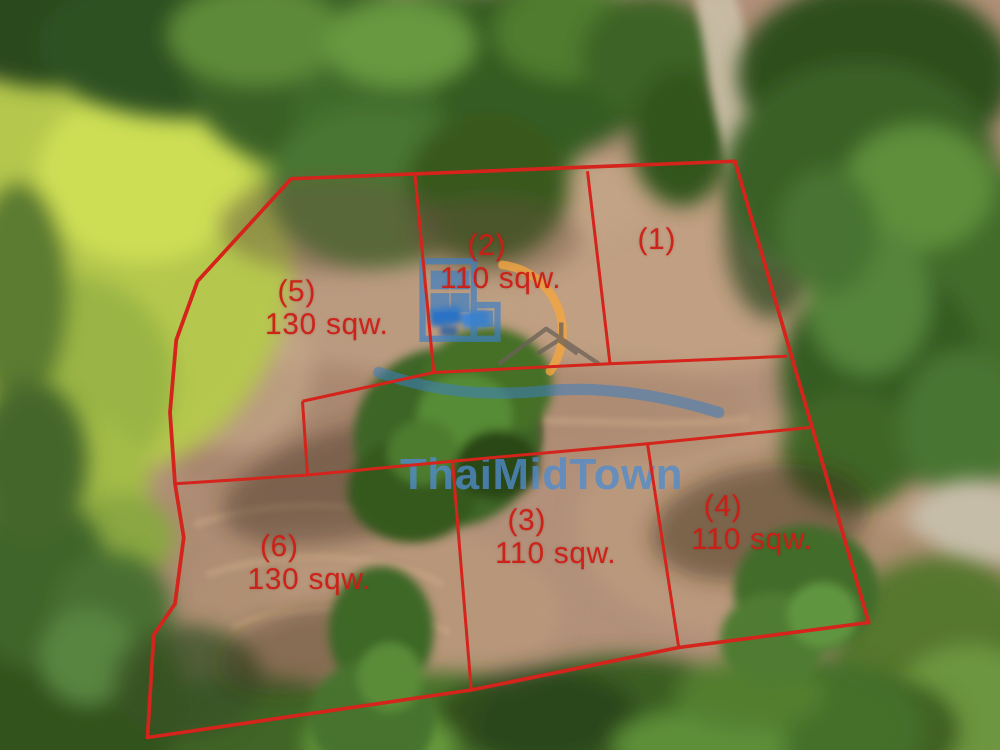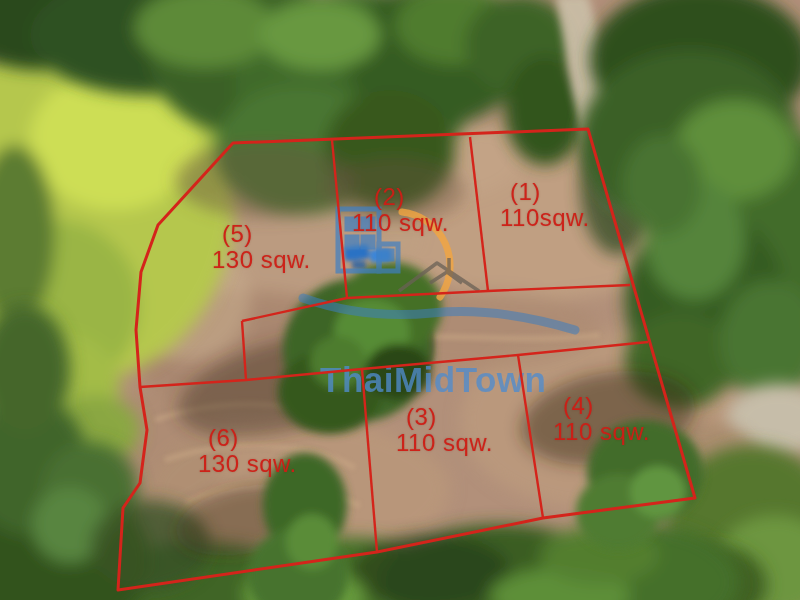--- a/index.html
+++ b/index.html
@@ -205,21 +205,20 @@
       <path stroke-width="2.4" d="M242,321 L347,298 L488,291 L630,285"></path>
       <path stroke-width="2.4" d="M242,321 L246,380"></path>
       <path stroke-width="2.4" d="M140,387 L246,380 L362,369 L518,355 L648,342"></path>
       <path stroke-width="2.4" d="M362,369 L377,552"></path>
       <path stroke-width="2.4" d="M518,355 L543,518"></path>
     </g>
   </svg>
 
   <div class="plot-label" style="left:500px;top:179px">
     <span class="num">(1)</span>
-    <span>110sqw.</span>
   </div>
 
   <div class="plot-label" style="left:352px;top:184px">
     <span class="num" style="margin-left:22px">(2)</span>
     <span>110 sqw.</span>
   </div>
 
   <div class="plot-label" style="left:212px;top:221px">
     <span class="num">(5)</span>
     <span>130 sqw.</span>

